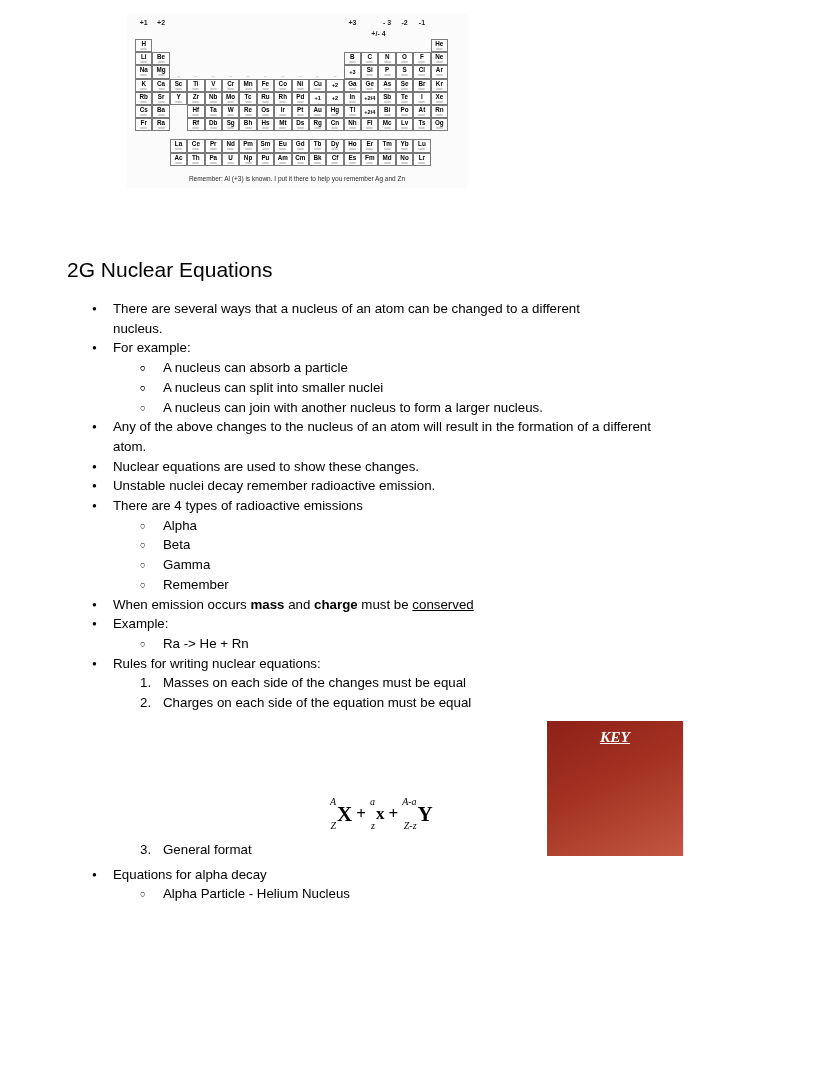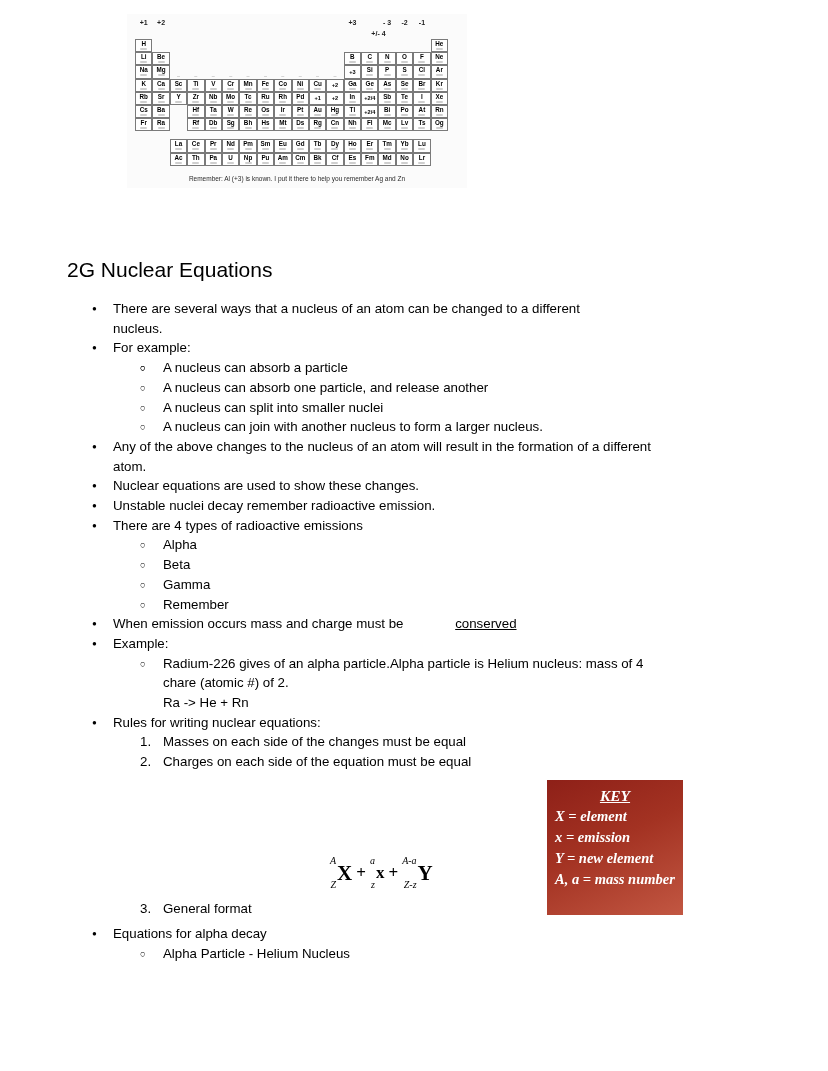--- a/index.html
+++ b/index.html
@@ -36,22 +36,22 @@
   .content { position:absolute; left:67px; top:299px; width:705px; font-size:13.3px; }
   .block { position:relative; line-height:19.7px; }
   .block.l1 { padding-left:46px; }
   .block.l2 { padding-left:96px; }
   .marker { position:absolute; top:0; line-height:19.7px; }
   .l1 .marker { left:25px; }
   .l2 .marker { left:73px; }
   .m-disc { font-size:8px; }
   .m-circle { font-size:9.5px; }
   .m-number { font-size:13.3px; }
-  .bold { font-weight:normal; }
-  .under { text-decoration:underline;margin-left:48px; }
+  .bold { font-weight:bold; }
+  .under { text-decoration:underline; }
 
   
   .key-region { position:relative; height:152px; }
   .key-box {
     position:absolute; left:480px; top:8px; width:136px; height:135px;
     background:linear-gradient(155deg,#8e2018 0%,#a33222 45%,#c25742 100%);
     color:#fff; font-family:"Liberation Serif", serif; font-style:italic; font-weight:bold;
     font-size:14.5px; padding:5px 8px;
   }
   .key-title { text-align:center; text-decoration:underline; font-size:15.5px; line-height:21px; }
@@ -557,49 +557,43 @@
 </div>
 
 <h1 class="heading">2G Nuclear Equations</h1>
 
 <div class="content">
   <div>
       <div class="block l1"><span class="marker m-disc">●</span><span class="btext"><span>There are several ways that a nucleus of an atom can be changed to a different</span><br><span>nucleus.</span></span></div>
       <div class="block l1"><span class="marker m-disc">●</span><span class="btext"><span>For example:</span></span></div>
       <div class="block l2"><span class="marker m-circle">○</span></div>
       <div class="block l2"><span class="marker m-circle">○</span><span class="btext"><span>A nucleus can absorb a particle</span></span></div>
-      <div class="block l2"><span class="marker m-circle">○</span><span class="btext"><span>A nucleus can absorb one particle, and release another</span></span></div>
+      <div class="block l2"><span class="marker m-circle">○</span></div>
       <div class="block l2"><span class="marker m-circle">○</span><span class="btext"><span>A nucleus can split into smaller nuclei</span></span></div>
       <div class="block l2"><span class="marker m-circle">○</span><span class="btext"><span>A nucleus can join with another nucleus to form a larger nucleus.</span></span></div>
       <div class="block l1"><span class="marker m-disc">●</span><span class="btext"><span>Any of the above changes to the nucleus of an atom will result in the formation of a different</span><br><span>atom.</span></span></div>
       <div class="block l1"><span class="marker m-disc">●</span><span class="btext"><span>Nuclear equations are used to show these changes.</span></span></div>
       <div class="block l1"><span class="marker m-disc">●</span><span class="btext"><span>Unstable nuclei decay remember radioactive emission.</span></span></div>
       <div class="block l1"><span class="marker m-disc">●</span><span class="btext"><span>There are 4 types of radioactive emissions</span></span></div>
       <div class="block l2"><span class="marker m-circle">○</span><span class="btext"><span>Alpha</span></span></div>
       <div class="block l2"><span class="marker m-circle">○</span><span class="btext"><span>Beta</span></span></div>
       <div class="block l2"><span class="marker m-circle">○</span><span class="btext"><span>Gamma</span></span></div>
       <div class="block l2"><span class="marker m-circle">○</span><span class="btext"><span>Remember</span></span></div>
       <div class="block l1"><span class="marker m-disc">●</span><span class="btext"><span>When emission occurs </span><span class="bold">mass</span><span> and </span><span class="bold">charge</span><span> must be </span><span class="under">conserved</span></span></div>
       <div class="block l1"><span class="marker m-disc">●</span><span class="btext"><span>Example:</span></span></div>
-      <div class="block l2"><span class="marker m-circle">○</span><span class="btext"><span>Radium-226 gives of an alpha particle.Alpha particle is Helium nucleus: mass of 4</span><br><span>chare (atomic #) of 2.</span></span></div>
+      <div class="block l2"><span class="marker m-circle">○</span></div>
       <div class="block l2"><span class="btext"><span>Ra -&gt; He + Rn</span></span></div>
       <div class="block l1"><span class="marker m-disc">●</span><span class="btext"><span>Rules for writing nuclear equations:</span></span></div>
       <div class="block l2"><span class="marker m-number">1.</span><span class="btext"><span>Masses on each side of the changes must be equal</span></span></div>
       <div class="block l2"><span class="marker m-number">2.</span><span class="btext"><span>Charges on each side of the equation must be equal</span></span></div>
     </div>
 
   <div class="key-region">
     <div class="key-box">
       <div class="key-title">KEY</div>
-      <div>
-          <div class="key-line">X = element</div>
-          <div class="key-line">x = emission</div>
-          <div class="key-line">Y = new element</div>
-          <div class="key-line">A, a = mass number</div>
-        </div>
     </div>
     <div class="equation">
         <span class="term">
           <span class="scripts">
             <span>A</span>
             <span>Z</span>
           </span>
           <span class="sym2">X</span>
         </span>
         <span class="op">+</span>

